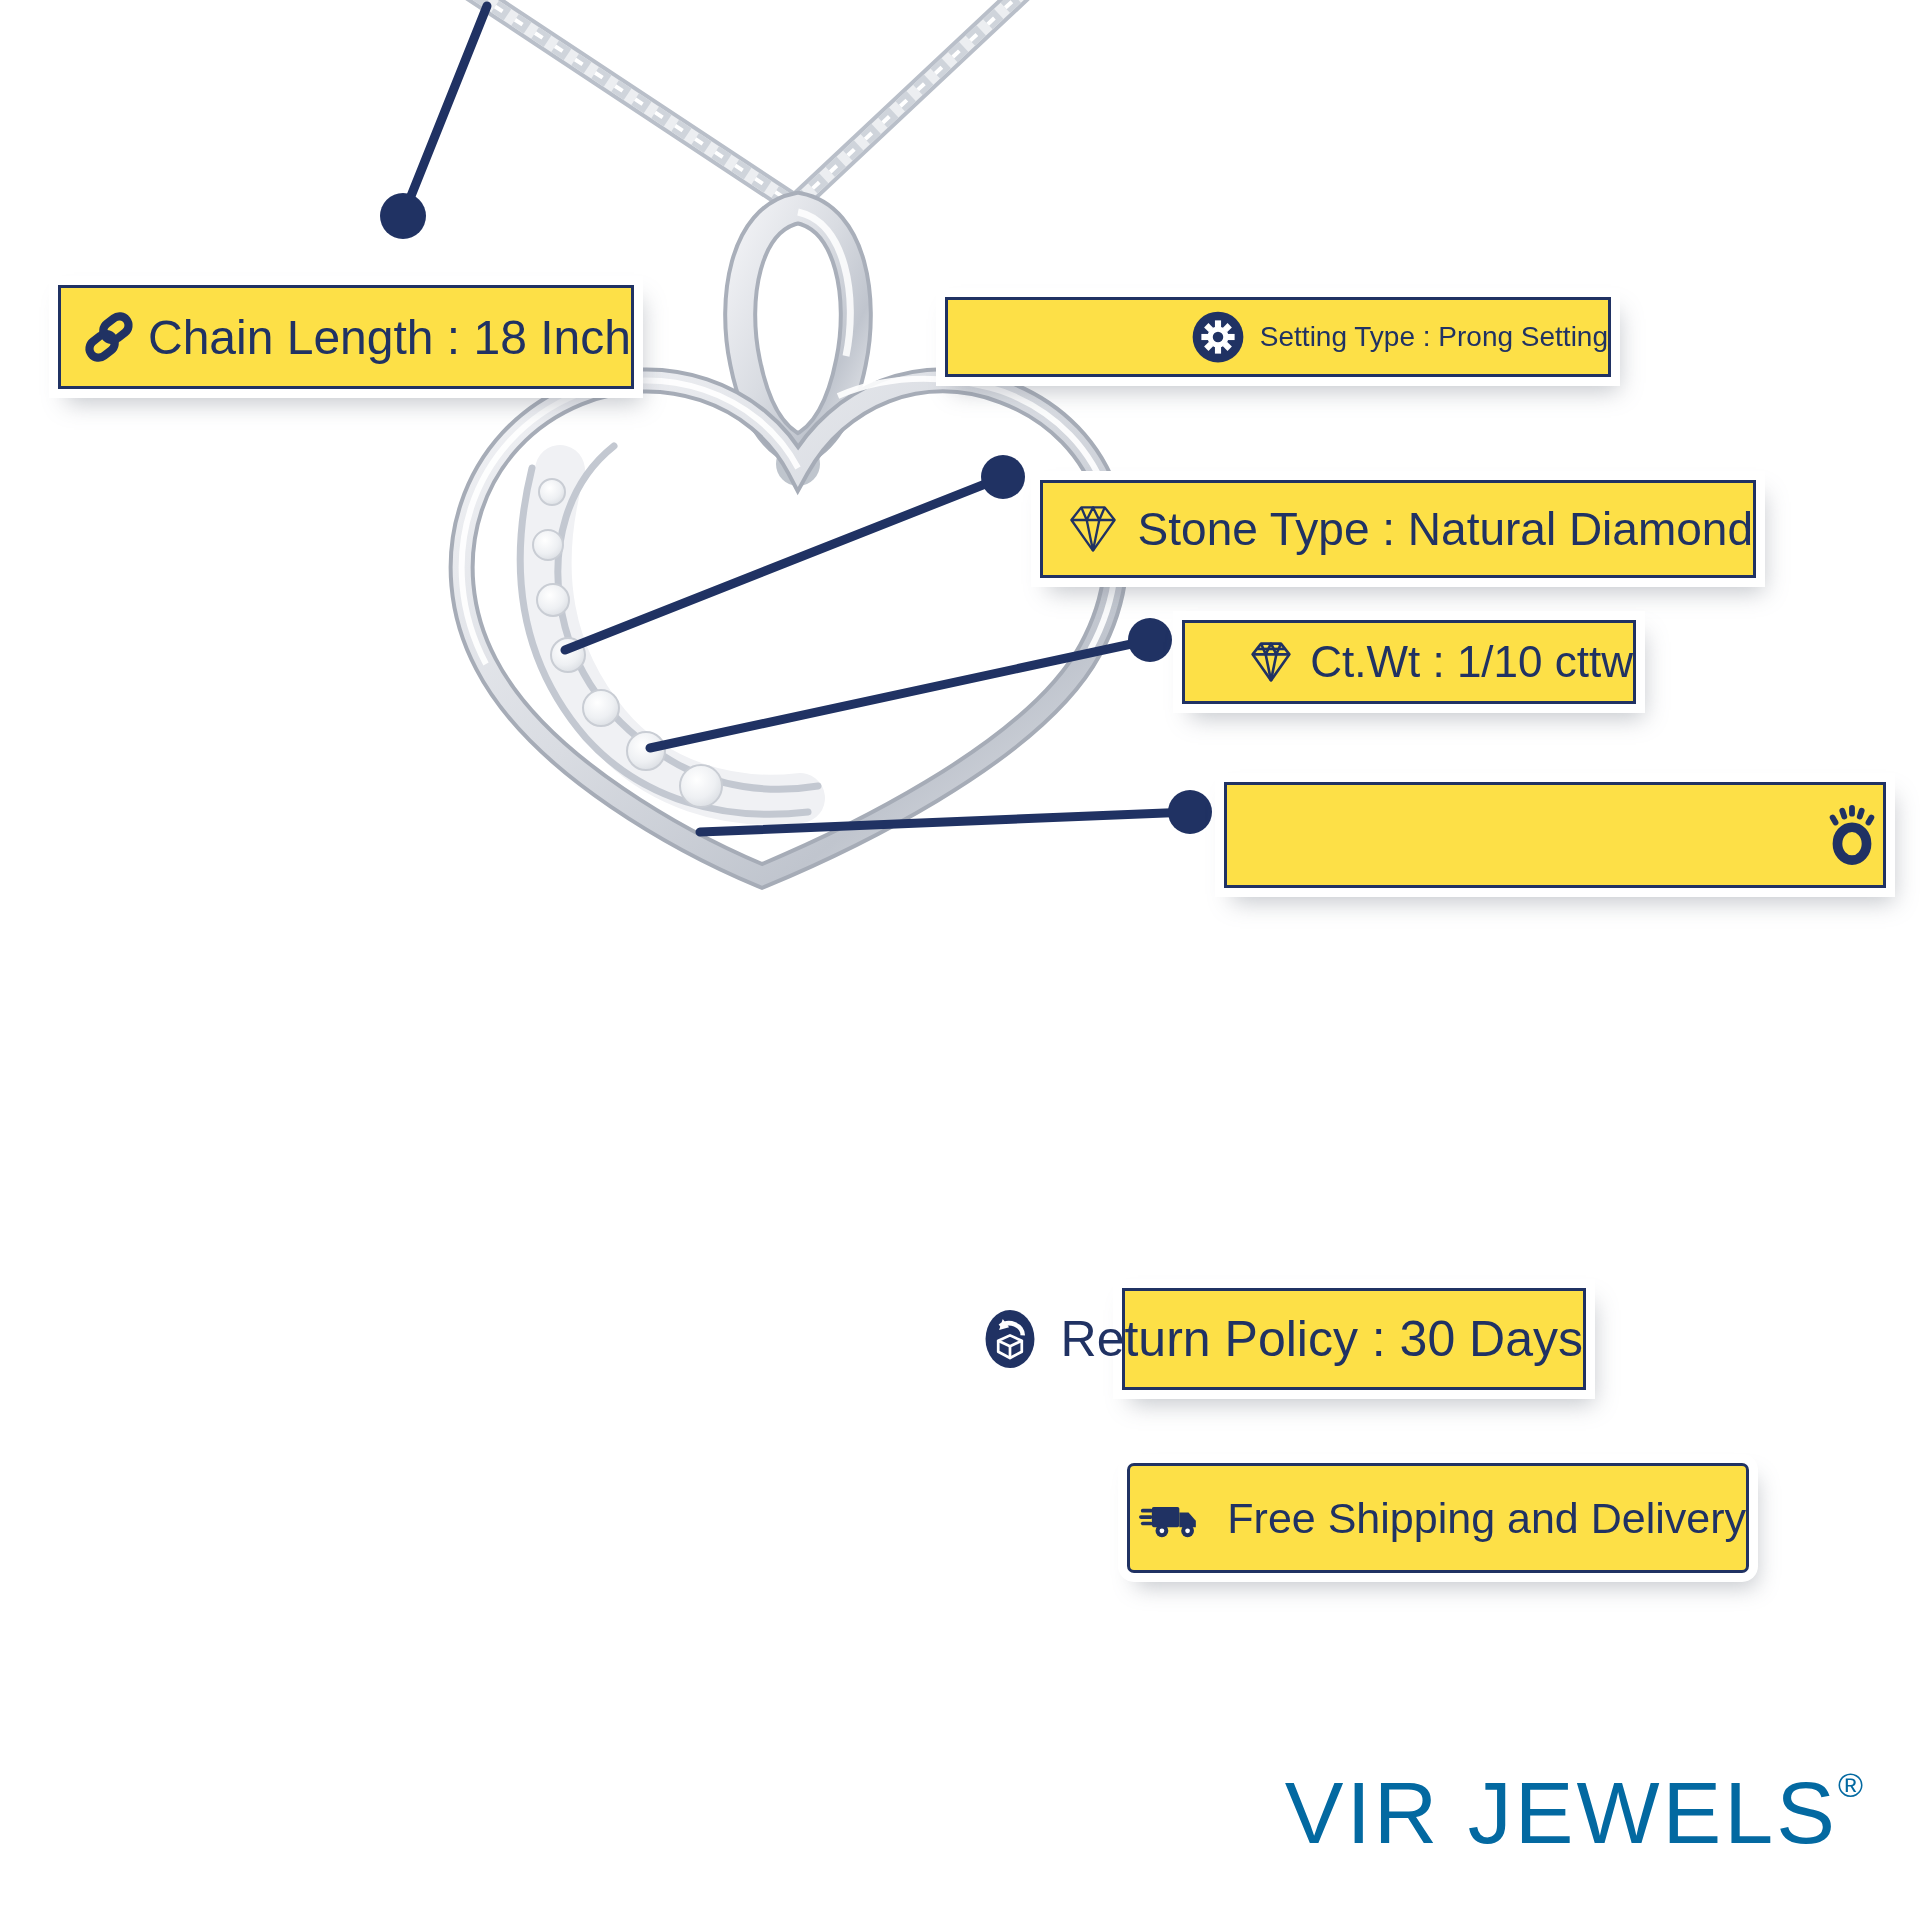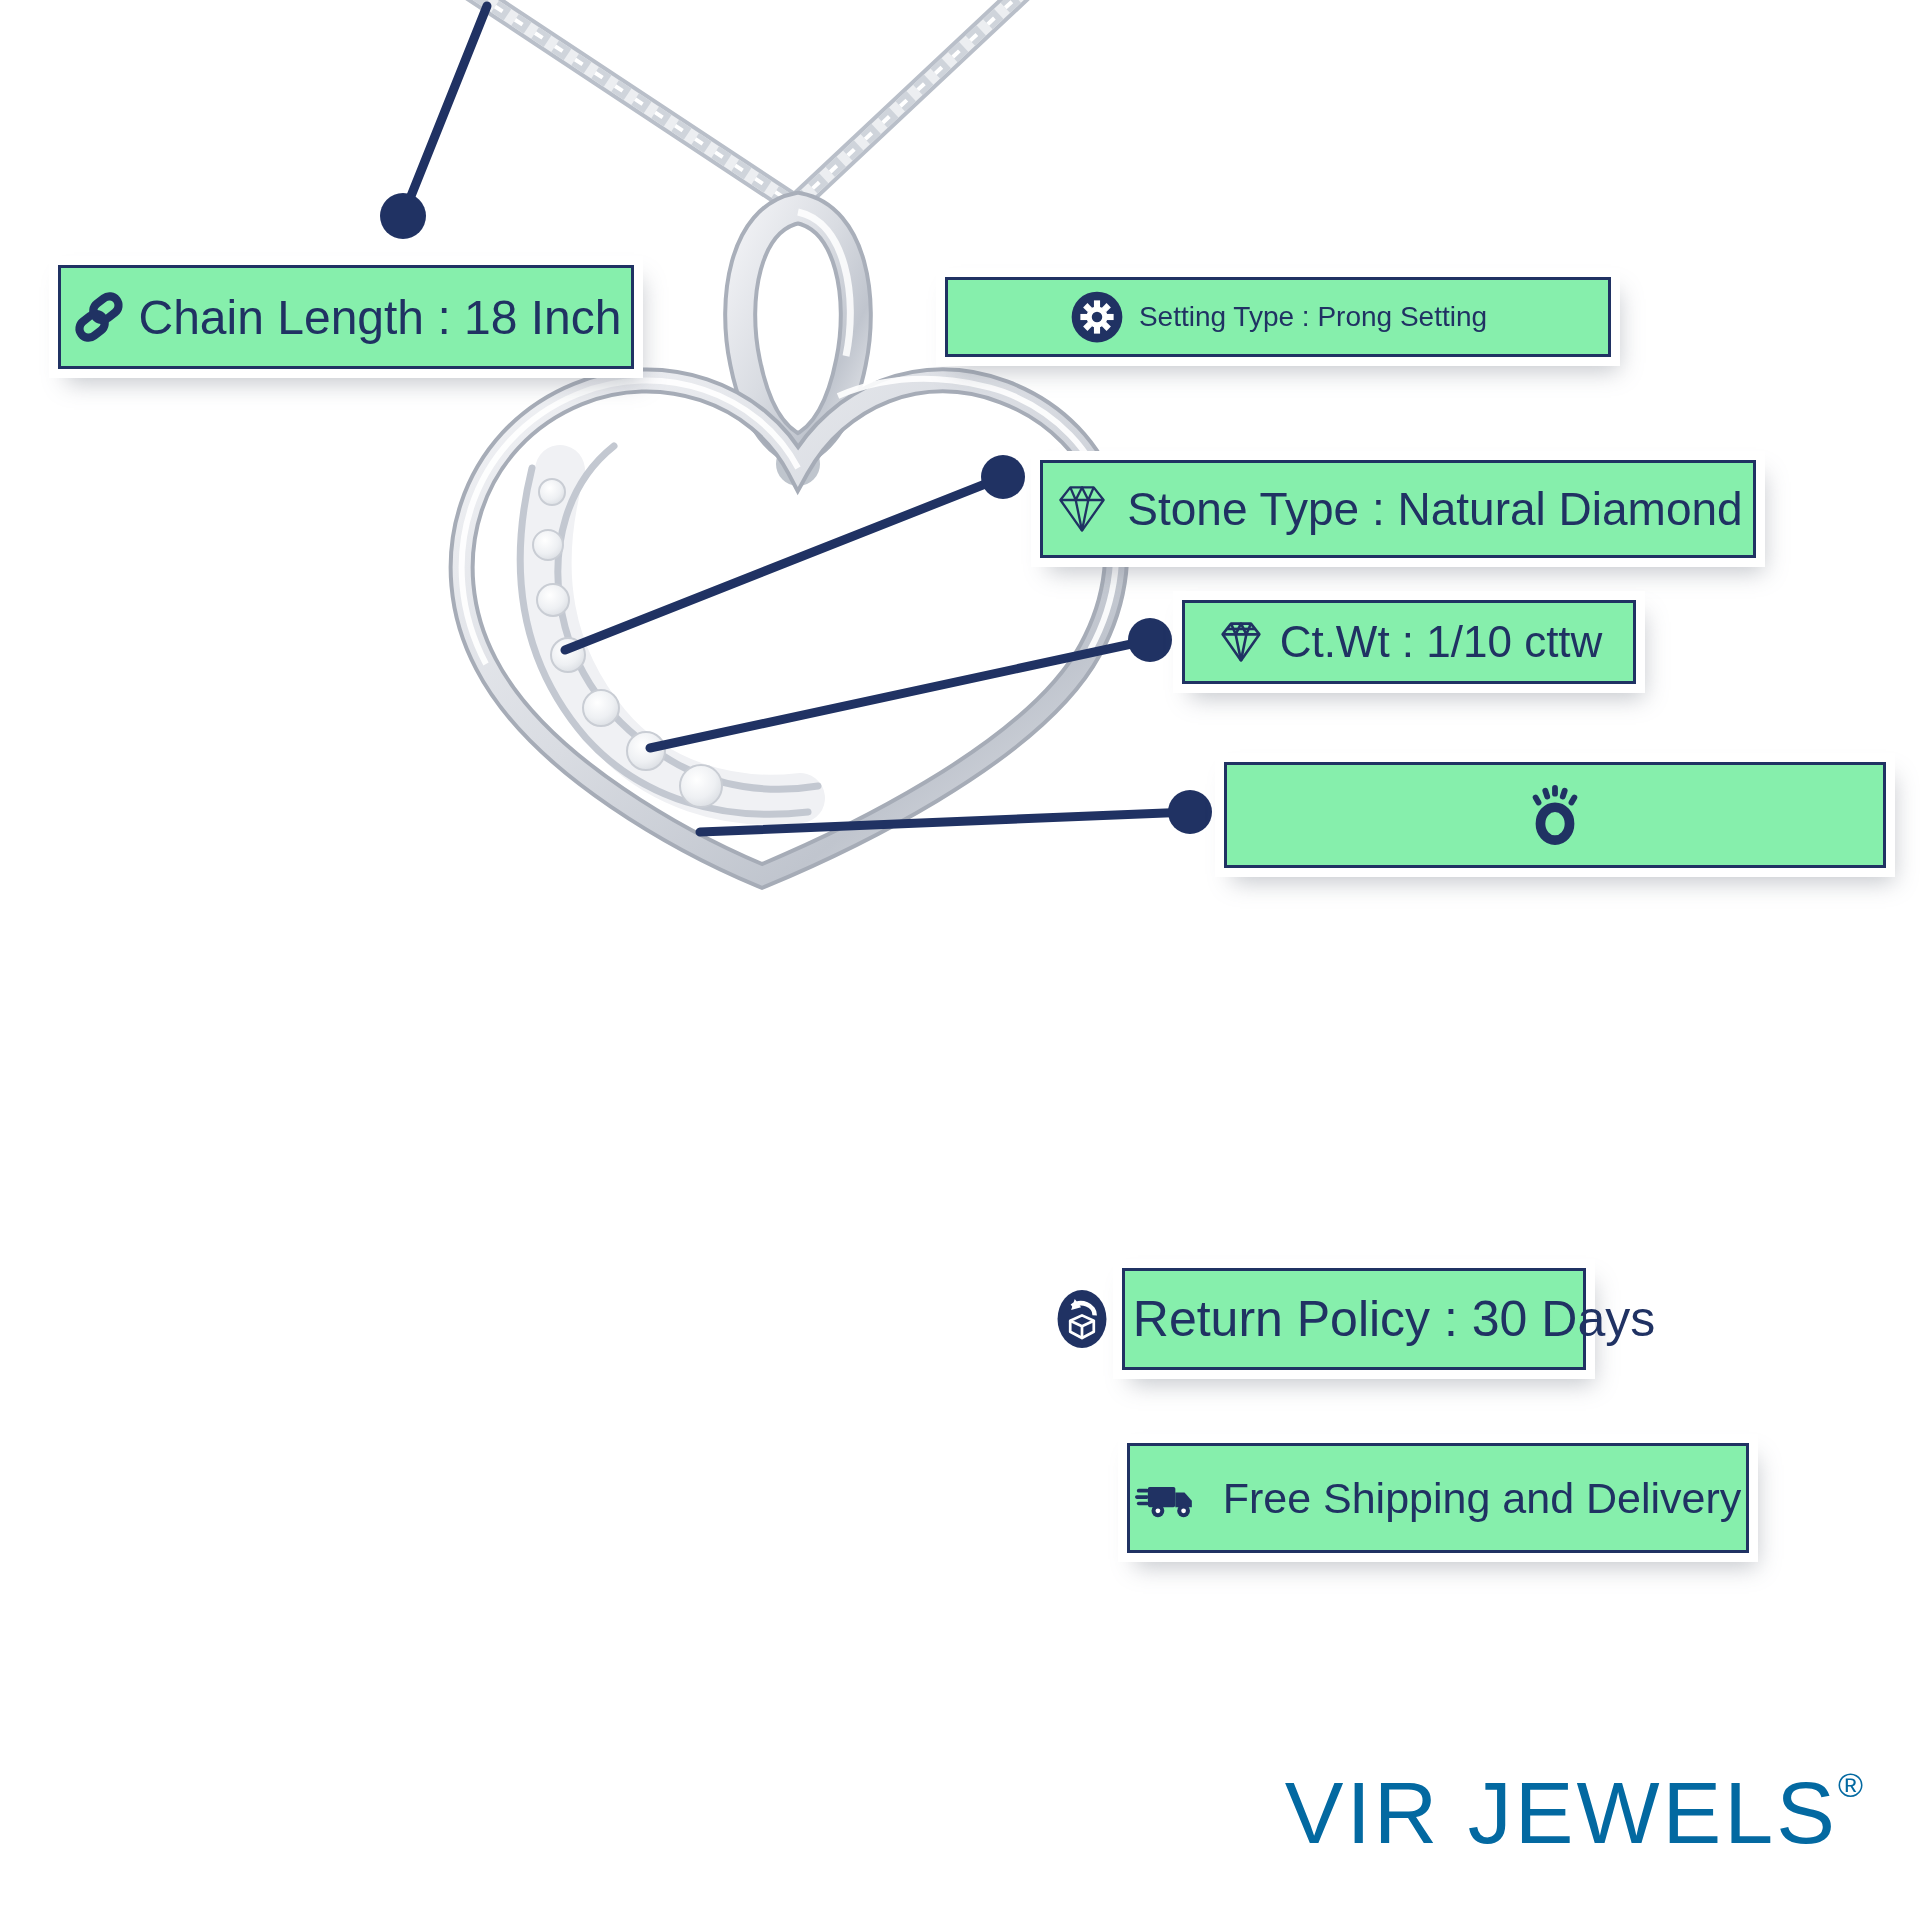--- a/index.html
+++ b/index.html
@@ -2,34 +2,35 @@
 <html><head>
 <meta charset="utf-8">
 <style>
   html,body{margin:0;padding:0;background:#ffffff;}
   .canvas{
     position:relative;width:1920px;height:1920px;background:#ffffff;overflow:hidden;
     font-family:"Liberation Sans", sans-serif;
   }
   .scene{position:absolute;left:0;top:0;}
   .callout{
-    position:absolute;display:flex;align-items:center;justify-content:center;
-    background:#86efac;border:3px solid #203263;color:#203263;
+    position:absolute;display:flex;align-items:center;justify-content:flex-end;
+    background:#fde047;border:3px solid #203263;color:#203263;
     box-shadow:0 0 0 9px #ffffff, 8px 14px 22px rgba(125,130,142,.45);
     white-space:nowrap;
+    margin-top:20px;
   }
   .callout .txt{color:#203263;}
   .callout svg{flex:0 0 auto;}
   .co-chain   {left:58px;  top:265px;  width:570px; height:98px;  font-size:48px; gap:10px;}
   .co-setting {left:945px; top:277px;  width:660px; height:74px;  font-size:28px; gap:14px;}
   .co-stone   {left:1040px;top:460px;  width:710px; height:92px;  font-size:46px; gap:16px;}
   .co-ctwt    {left:1182px;top:600px;  width:448px; height:78px;  font-size:44px; gap:14px;}
   .co-metal   {left:1224px;top:762px;  width:656px; height:100px; font-size:46px; gap:10px;}
   .co-return  {left:1122px;top:1268px; width:458px; height:96px;  font-size:50px; gap:22px;}
-  .co-ship    {left:1127px;top:1443px; width:616px; height:104px; font-size:43px; gap:22px;}
+  .co-ship    {left:1127px;top:1443px; width:616px; height:104px; font-size:43px; gap:22px;border-radius:7px;}
   .brand{
     position:absolute;right:57px;top:1762px;color:#0369a1;
     font-size:88px;letter-spacing:3px;font-weight:300;
   }
   .brand .reg{font-size:34px;vertical-align:46px;letter-spacing:0;}
 </style>
 </head>
 <body>
 
 <div class="canvas">

